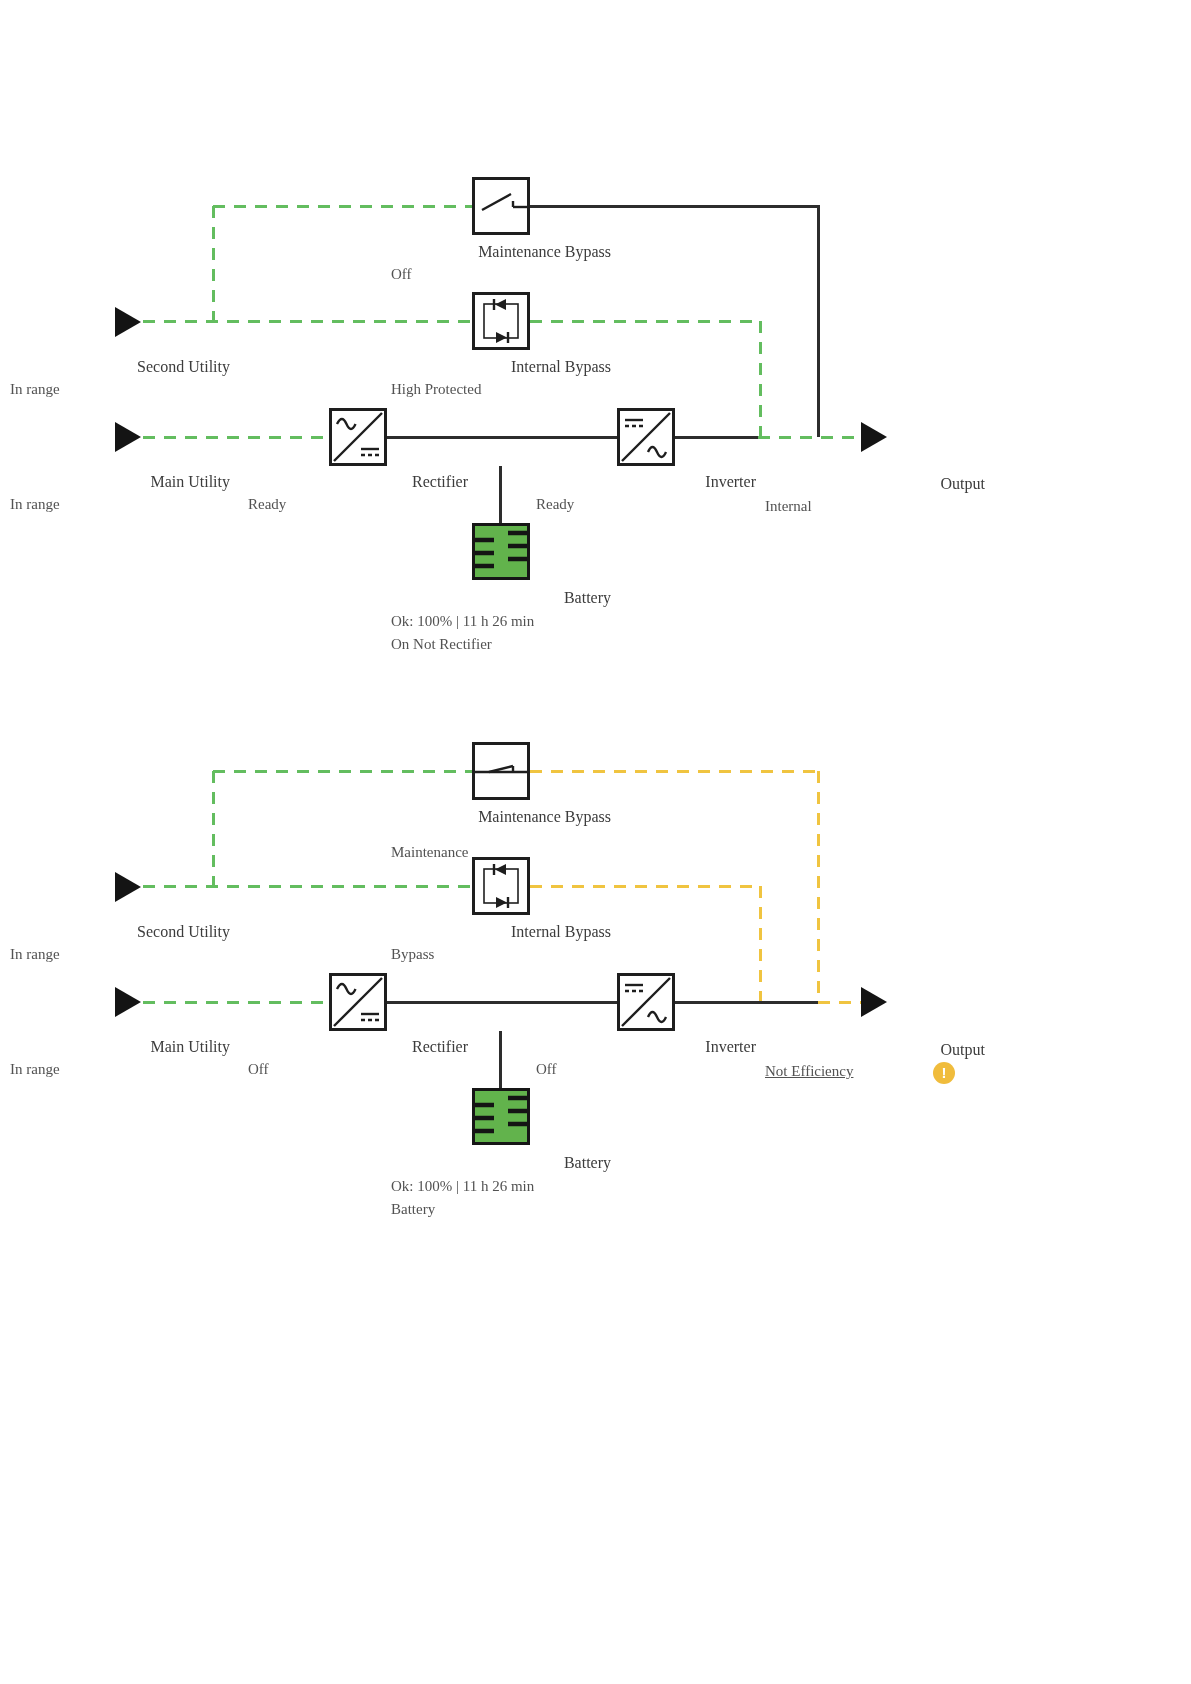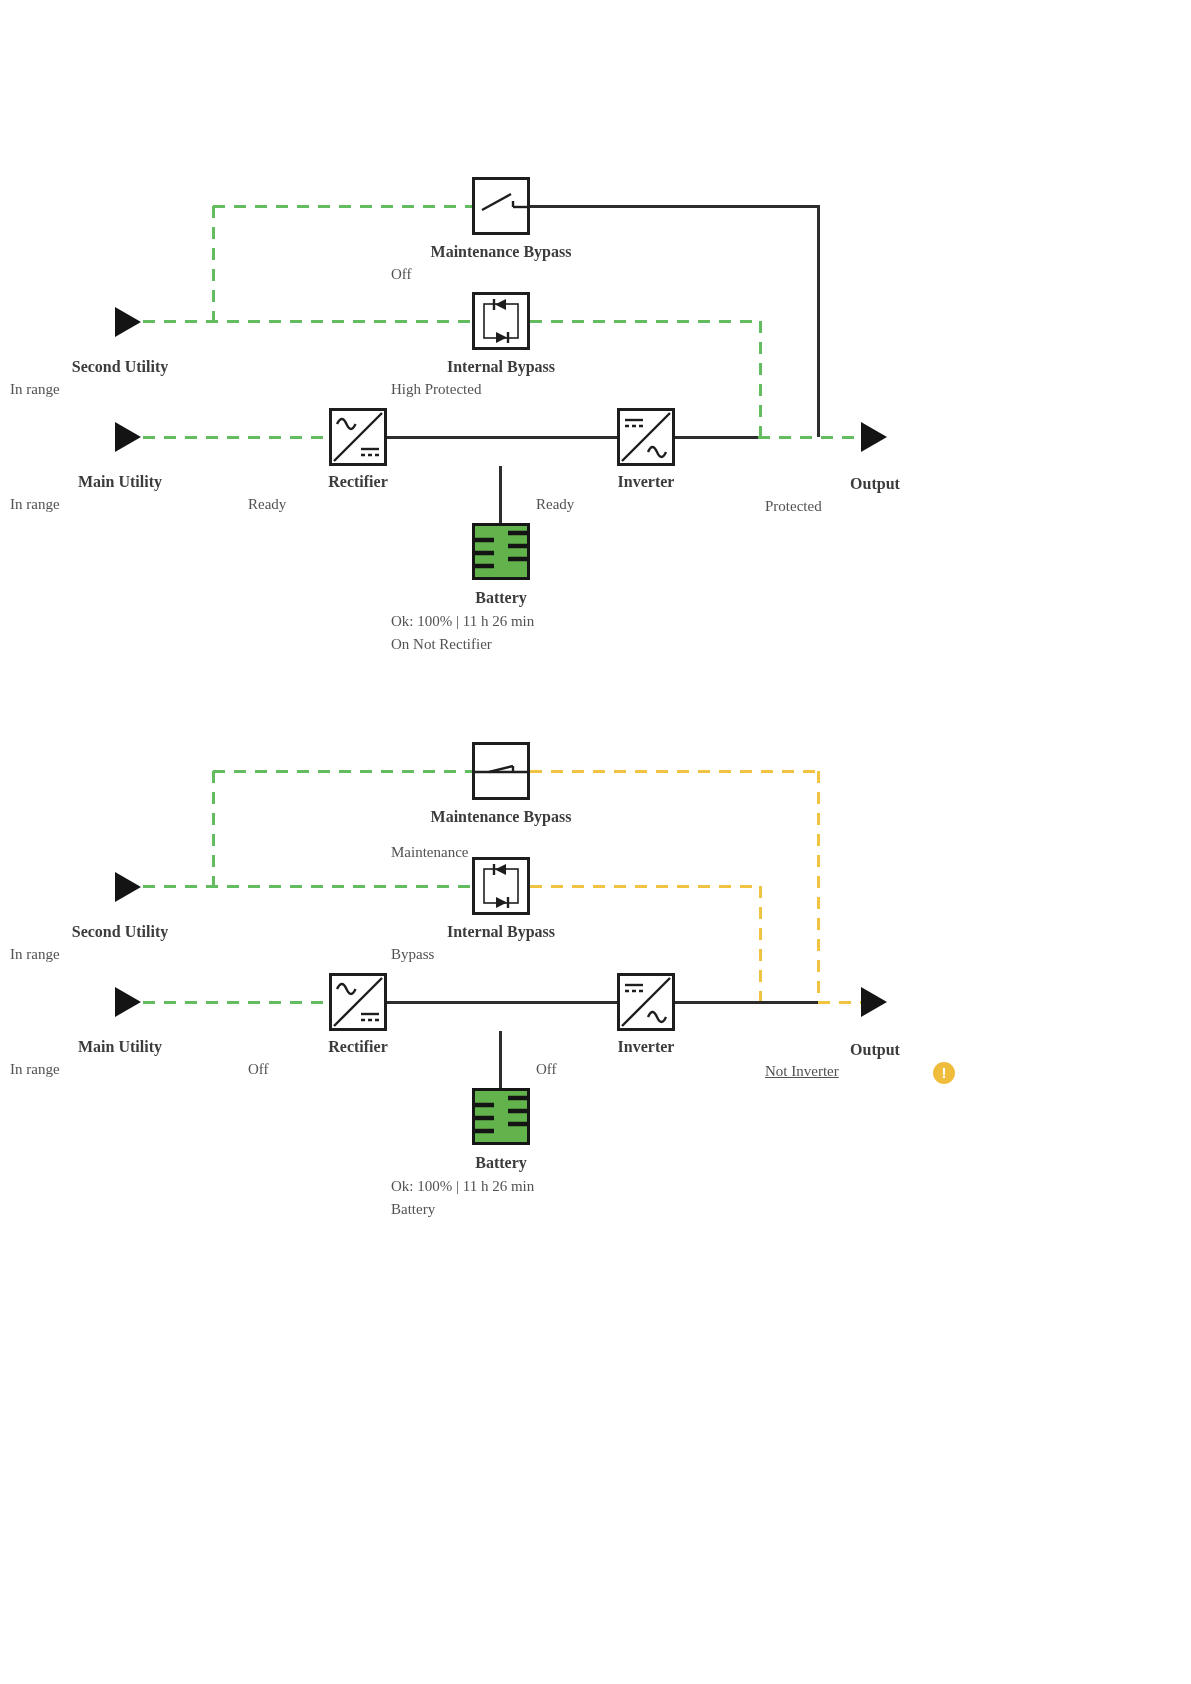--- a/index.html
+++ b/index.html
@@ -10,21 +10,21 @@
   .vline{position:absolute;width:3px}
   .solid{background:var(--line)}
   .gdash-h{background:repeating-linear-gradient(90deg,var(--green) 0 12px,transparent 12px 21px)}
   .gdash-v{background:repeating-linear-gradient(180deg,var(--green) 0 12px,transparent 12px 21px)}
   .ydash-h{background:repeating-linear-gradient(90deg,var(--yellow) 0 12px,transparent 12px 21px)}
   .ydash-v{background:repeating-linear-gradient(180deg,var(--yellow) 0 12px,transparent 12px 21px)}
   .box{position:absolute;width:52px;height:52px;border:3px solid #1e1e1e;background:#fff}
   .battery-box{position:absolute;width:52px;height:51px;border:3px solid #161616;background:var(--battery)}
   .arrow{position:absolute;width:0;height:0;border-top:15px solid transparent;
          border-bottom:15px solid transparent;border-left:26px solid #141414}
-  .lbl{position:absolute;width:220px;text-align:center;font-weight:bold;font-size:16px;
+  .lbl{position:absolute;width:220px;text-align:right;font-weight:normal;font-size:16px;
        color:var(--label);line-height:20px}
   .sts{position:absolute;width:220px;text-align:left;font-size:15px;color:var(--status);line-height:19px}
   .underline{text-decoration:underline}
   .badge{position:absolute;width:22px;height:22px;border-radius:50%;background:var(--badge);
          color:#fff;font-family:"Liberation Sans",sans-serif;font-weight:bold;font-size:15px;
          line-height:22px;text-align:center}
   svg{display:block}
   .stroke{stroke:#1e1e1e;stroke-width:2.4;fill:none}
   .thin{stroke:#1e1e1e;stroke-width:1.6;fill:none}
   .fillb{fill:#1e1e1e;stroke:none}
@@ -96,21 +96,21 @@
         <line class="stroke" x1="5" y1="9" x2="23" y2="9"></line>
         <line class="stroke" x1="5" y1="15" x2="23" y2="15" stroke-dasharray="4 3"></line>
         <path class="stroke" d="M28 41 q4.5 -10 9 0 q4.5 10 9 0"></path>
       </svg>
     </div>
     <div class="lbl" style="left:536px;top:472px">Inverter</div>
     <div class="sts" style="left:536px;top:495px">Ready</div>
 
     <div class="arrow" style="left:861px;top:422px"></div>
     <div class="lbl" style="left:765px;top:474px">Output</div>
-    <div class="sts" style="left:765px;top:497px">Protected</div>
+    <div class="sts" style="left:765px;top:497px">Internal</div>
 
     <div class="battery-box" style="left:472px;top:523px">
       <svg width="52" height="51" viewBox="0 0 52 51">
         <line class="plate" x1="0" y1="14" x2="19" y2="14"></line>
         <line class="plate" x1="0" y1="27" x2="19" y2="27"></line>
         <line class="plate" x1="0" y1="40" x2="19" y2="40"></line>
         <line class="plate" x1="33" y1="7" x2="52" y2="7"></line>
         <line class="plate" x1="33" y1="20" x2="52" y2="20"></line>
         <line class="plate" x1="33" y1="33" x2="52" y2="33"></line>
       </svg>
@@ -181,21 +181,21 @@
         <line class="stroke" x1="5" y1="9" x2="23" y2="9"></line>
         <line class="stroke" x1="5" y1="15" x2="23" y2="15" stroke-dasharray="4 3"></line>
         <path class="stroke" d="M28 41 q4.5 -10 9 0 q4.5 10 9 0"></path>
       </svg>
     </div>
     <div class="lbl" style="left:536px;top:472px">Inverter</div>
     <div class="sts" style="left:536px;top:495px">Off</div>
 
     <div class="arrow" style="left:861px;top:422px"></div>
     <div class="lbl" style="left:765px;top:475px">Output</div>
-    <div class="sts underline" style="left:765px;top:497px">Not Inverter</div>
+    <div class="sts underline" style="left:765px;top:497px">Not Efficiency</div>
     <div class="badge" style="left:933px;top:497px">!</div>
 
     <div class="battery-box" style="left:472px;top:523px">
       <svg width="52" height="51" viewBox="0 0 52 51">
         <line class="plate" x1="0" y1="14" x2="19" y2="14"></line>
         <line class="plate" x1="0" y1="27" x2="19" y2="27"></line>
         <line class="plate" x1="0" y1="40" x2="19" y2="40"></line>
         <line class="plate" x1="33" y1="7" x2="52" y2="7"></line>
         <line class="plate" x1="33" y1="20" x2="52" y2="20"></line>
         <line class="plate" x1="33" y1="33" x2="52" y2="33"></line>

